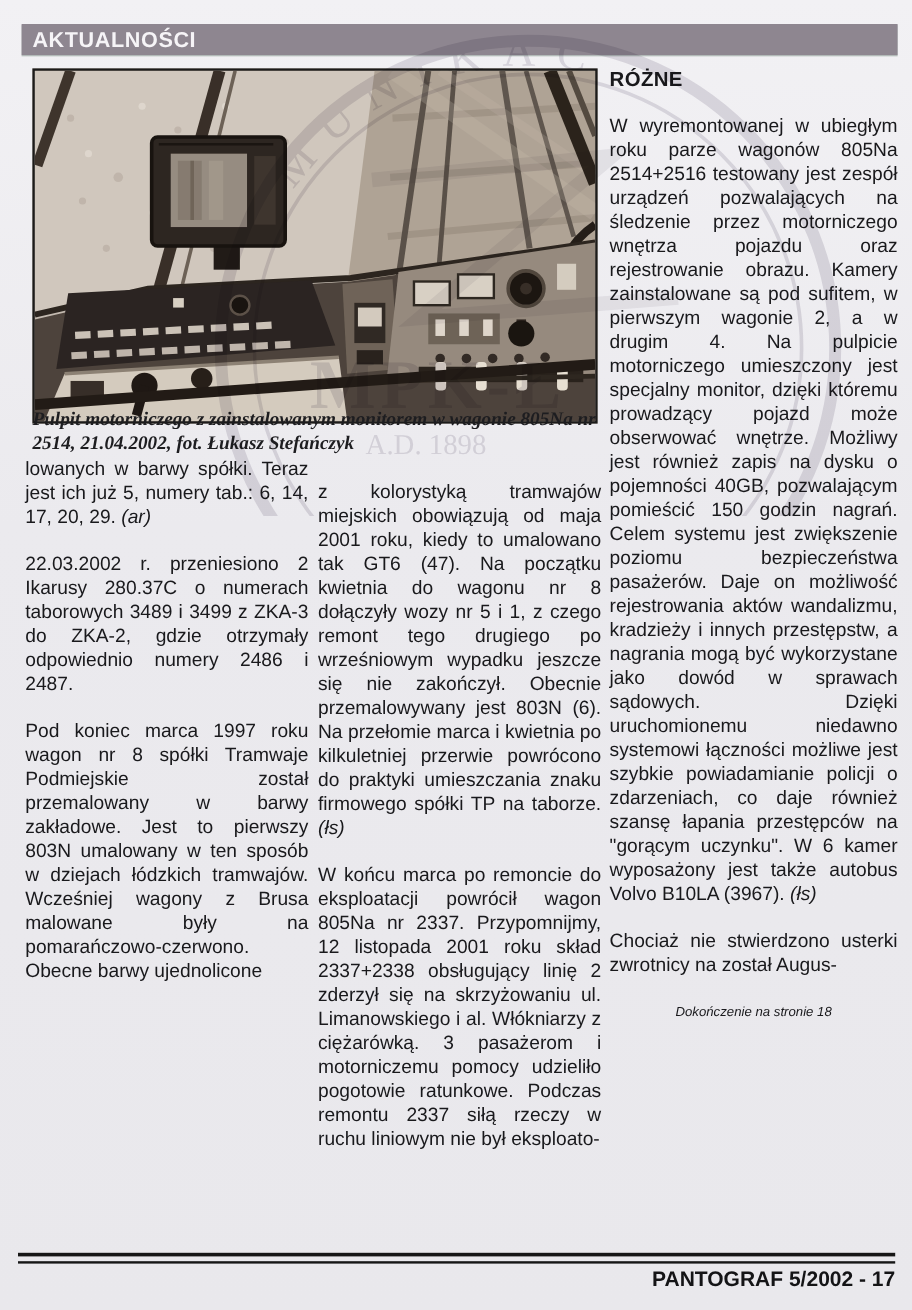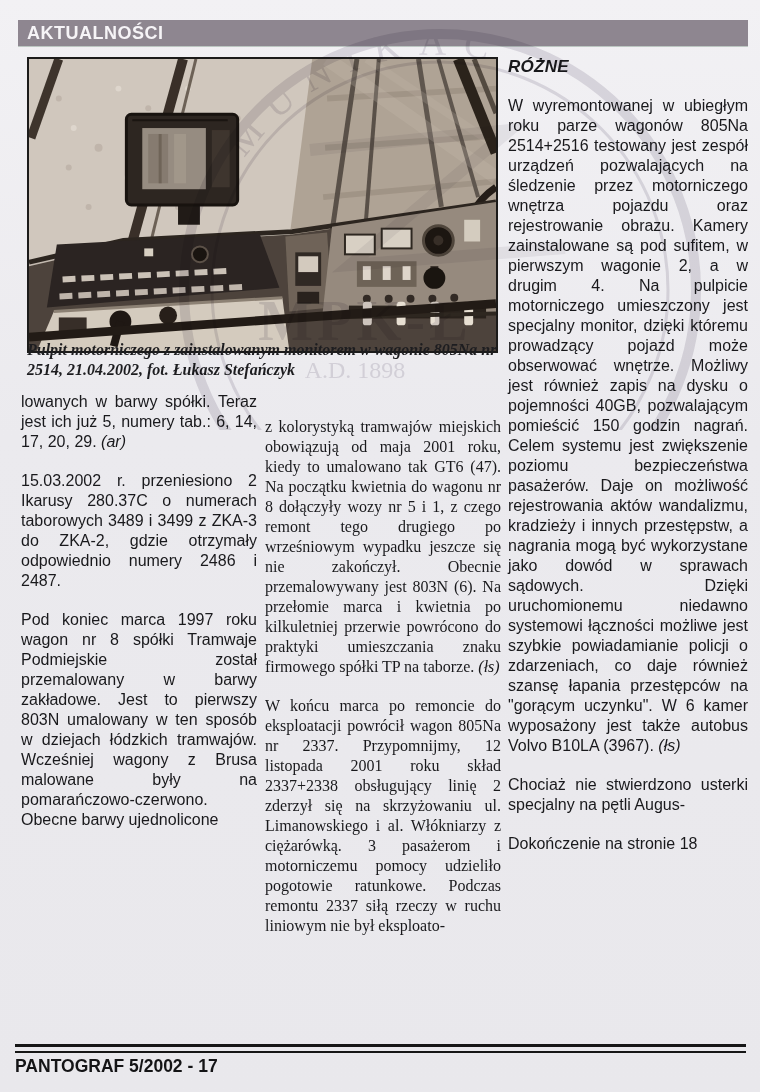--- a/index.html
+++ b/index.html
@@ -21,32 +21,32 @@
     border:2px solid #1c1b1a;box-sizing:border-box;background:#c7bfb6;
   }
   .photo-frame svg{display:block;width:100%;height:100%;}
   .caption{
     position:absolute;left:27px;top:340px;width:471px;
     font-family:"Liberation Serif",serif;font-style:italic;font-weight:bold;
     font-size:16px;line-height:1.22;color:#1d1d20;
   }
   .col{position:absolute;text-align:justify;font-size:16px;line-height:20px;}
   .col p{margin:0 0 19px 0;}
-  .col h3{font-size:17px;margin:0 0 19px 0;letter-spacing:.3px;font-style:italic;}
+  .col h3{font-size:17px;margin:0 0 19px 0;letter-spacing:.3px;}
   .col .sig{font-style:italic;}
-  .col p.note{text-align:left;margin-top:16px;font-size:16px;}
-  .col-left{left:21px;top:392px;width:236px;}
-  .col-middle{left:265px;top:417px;width:236px;font-family:Liberation Serif, serif;}
+  .col p.note{font-style:italic;text-align:center;margin-top:16px;font-size:11px;}
+  .col-left{left:21px;top:382px;width:236px;}
+  .col-middle{left:265px;top:401px;width:236px;}
   .col-right{left:508px;top:57px;width:240px;}
   .footer-rule{
     position:absolute;left:15px;top:1044px;width:731px;height:4px;
     border-top:3px solid #161616;border-bottom:2px solid #161616;
   }
   .footer-label{
-    position:absolute;left:15px;top:1056px;width:731px;
+    position:absolute;left:15px;top:1056px;width:731px;text-align:right;
     font-size:17.5px;font-weight:bold;color:#141416;
   }
   .watermark{
     position:absolute;left:170px;top:0;width:590px;height:430px;
     opacity:.27;mix-blend-mode:multiply;pointer-events:none;z-index:6;
   }
   .watermark text, .watermark textPath{
     font-family:"Liberation Serif",serif;fill:#968ea1;
   }
 </style>
@@ -181,31 +181,31 @@
       <path d="M0 282 L470 248" stroke="#1d1813" stroke-width="9"></path>
 
       <rect x="0" y="0" width="470" height="296" fill="#8a6a48" opacity=".05"></rect>
     </svg>
   </div>
 
   <div class="caption">Pulpit motorniczego z zainstalowanym monitorem w wagonie 805Na nr 2514, 21.04.2002, fot. Łukasz Stefańczyk</div>
 
   <div class="col col-left">
       <p><span>lowanych w barwy spółki. Teraz jest ich już 5, numery tab.: 6, 14, 17, 20, 29.</span><span class="sig"> (ar)</span></p>
-      <p><span>15.03.2002 r. przeniesiono 2 Ikarusy 280.37C o numerach taborowych 3489 i 3499 z ZKA-3 do ZKA-2, gdzie otrzymały odpowiednio numery 2486 i 2487.</span></p>
+      <p><span>22.03.2002 r. przeniesiono 2 Ikarusy 280.37C o numerach taborowych 3489 i 3499 z ZKA-3 do ZKA-2, gdzie otrzymały odpowiednio numery 2486 i 2487.</span></p>
       <p><span>Pod koniec marca 1997 roku wagon nr 8 spółki Tramwaje Podmiejskie został przemalowany w barwy zakładowe. Jest to pierwszy 803N umalowany w ten sposób w dziejach łódzkich tramwajów. Wcześniej wagony z Brusa malowane były na pomarańczowo-czerwono. Obecne barwy ujednolicone</span></p>
     </div>
   <div class="col col-middle">
       <p><span>z kolorystyką tramwajów miejskich obowiązują od maja 2001 roku, kiedy to umalowano tak GT6 (47). Na początku kwietnia do wagonu nr 8 dołączyły wozy nr 5 i 1, z czego remont tego drugiego po wrześniowym wypadku jeszcze się nie zakończył. Obecnie przemalowywany jest 803N (6). Na przełomie marca i kwietnia po kilkuletniej przerwie powrócono do praktyki umieszczania znaku firmowego spółki TP na taborze.</span><span class="sig"> (łs)</span></p>
       <p><span>W końcu marca po remoncie do eksploatacji powrócił wagon 805Na nr 2337. Przypomnijmy, 12 listopada 2001 roku skład 2337+2338 obsługujący linię 2 zderzył się na skrzyżowaniu ul. Limanowskiego i al. Włókniarzy z ciężarówką. 3 pasażerom i motorniczemu pomocy udzieliło pogotowie ratunkowe. Podczas remontu 2337 siłą rzeczy w ruchu liniowym nie był eksploato-</span></p>
     </div>
   <div class="col col-right">
       <h3><span>RÓŻNE</span></h3>
       <p><span>W wyremontowanej w ubiegłym roku parze wagonów 805Na 2514+2516 testowany jest zespół urządzeń pozwalających na śledzenie przez motorniczego wnętrza pojazdu oraz rejestrowanie obrazu. Kamery zainstalowane są pod sufitem, w pierwszym wagonie 2, a w drugim 4. Na pulpicie motorniczego umieszczony jest specjalny monitor, dzięki któremu prowadzący pojazd może obserwować wnętrze. Możliwy jest również zapis na dysku o pojemności 40GB, pozwalającym pomieścić 150 godzin nagrań. Celem systemu jest zwiększenie poziomu bezpieczeństwa pasażerów. Daje on możliwość rejestrowania aktów wandalizmu, kradzieży i innych przestępstw, a nagrania mogą być wykorzystane jako dowód w sprawach sądowych. Dzięki uruchomionemu niedawno systemowi łączności możliwe jest szybkie powiadamianie policji o zdarzeniach, co daje również szansę łapania przestępców na "gorącym uczynku". W 6 kamer wyposażony jest także autobus Volvo B10LA (3967).</span><span class="sig"> (łs)</span></p>
-      <p><span>Chociaż nie stwierdzono usterki specjalny na pętli Augus-</span></p>
+      <p><span>Chociaż nie stwierdzono usterki zwrotnicy na został Augus-</span></p>
       <p class="note"><span>Dokończenie na stronie 18</span></p>
     </div>
 
   <div class="watermark">
     <svg viewBox="0 0 590 430" width="590" height="430">
       <defs>
         <path id="wmArc" d="M 49 210 A 235 235 0 0 1 491 210" fill="none"></path>
       </defs>
       <circle cx="270" cy="290" r="256" fill="none" stroke="#968ea1" stroke-width="10"></circle>
       <circle cx="270" cy="290" r="228" fill="none" stroke="#968ea1" stroke-width="3"></circle>

